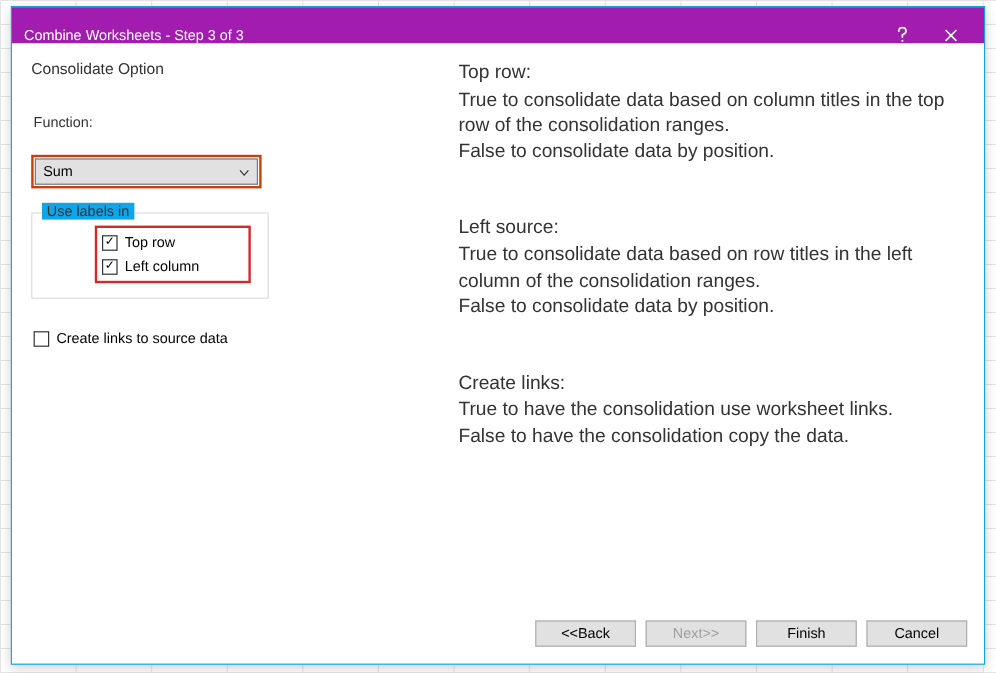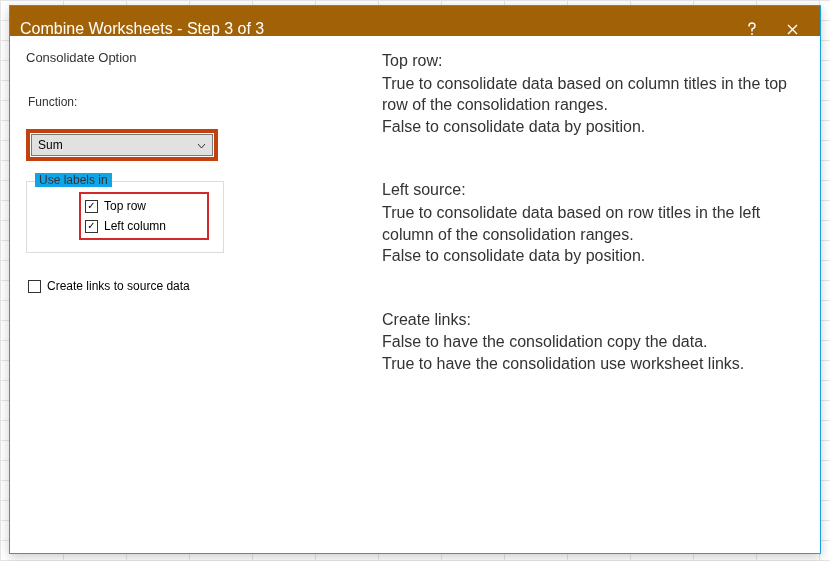--- a/index.html
+++ b/index.html
@@ -33,26 +33,26 @@
       width: 812px;
       height: 549px;
       background: #fff;
       border: 1px solid #18a0e0;
       box-shadow: 0 3px 10px rgba(0,0,0,0.2);
       display: flex;
       flex-direction: column;
     }
     .titlebar {
       height: 30px;
-      background: #a16207;
+      background: #a21caf;
       color: #fff;
       display: flex;
       align-items: center;
       padding: 16px 8px 0 10px;
-      font-size: 16px;
+      font-size: 12px;
     }
     .titlebar .title { flex: 1; }
     .titlebar .tbtn {
       width: 40px;
       height: 22px;
       display: flex;
       align-items: center;
       justify-content: center;
       cursor: pointer;
       font-size: 14px;
@@ -74,21 +74,21 @@
       color: #333;
       margin-bottom: 30px;
     }
     .fn-label {
       font-size: 12px;
       color: #333;
       margin-bottom: 20px;
       margin-left: 2px;
     }
     .select-wrap {
-      border: 4px solid #c2410c;
+      border: 2px solid #c2410c;
       padding: 1px;
       width: 192px;
       margin-bottom: 20px;
     }
     .select {
       border: 1px solid #7a7a7a;
       background: #e1e1e1;
       height: 22px;
       width: 100%;
       display: flex;
@@ -249,21 +249,27 @@
         <div class="h-line">True to consolidate data based on column titles in the top row of the consolidation ranges.</div>
         <div class="h-line">False to consolidate data by position.</div>
       </div>
       <div class="help-block">
         <div class="h-title">Left source:</div>
         <div class="h-line">True to consolidate data based on row titles in the left column of the consolidation ranges.</div>
         <div class="h-line">False to consolidate data by position.</div>
       </div>
       <div class="help-block">
         <div class="h-title">Create links:</div>
+        <div class="h-line">True to have the consolidation use worksheet links.</div>
         <div class="h-line">False to have the consolidation copy the data.</div>
-        <div class="h-line">True to have the consolidation use worksheet links.</div>
       </div>
     </div>
 
   </div>
 
+  <div class="footer">
+    <div class="btn">&lt;&lt;Back</div>
+    <div class="btn disabled">Next&gt;&gt;</div>
+    <div class="btn">Finish</div>
+    <div class="btn">Cancel</div>
+  </div>
 
 </div>
 
 </body></html>

